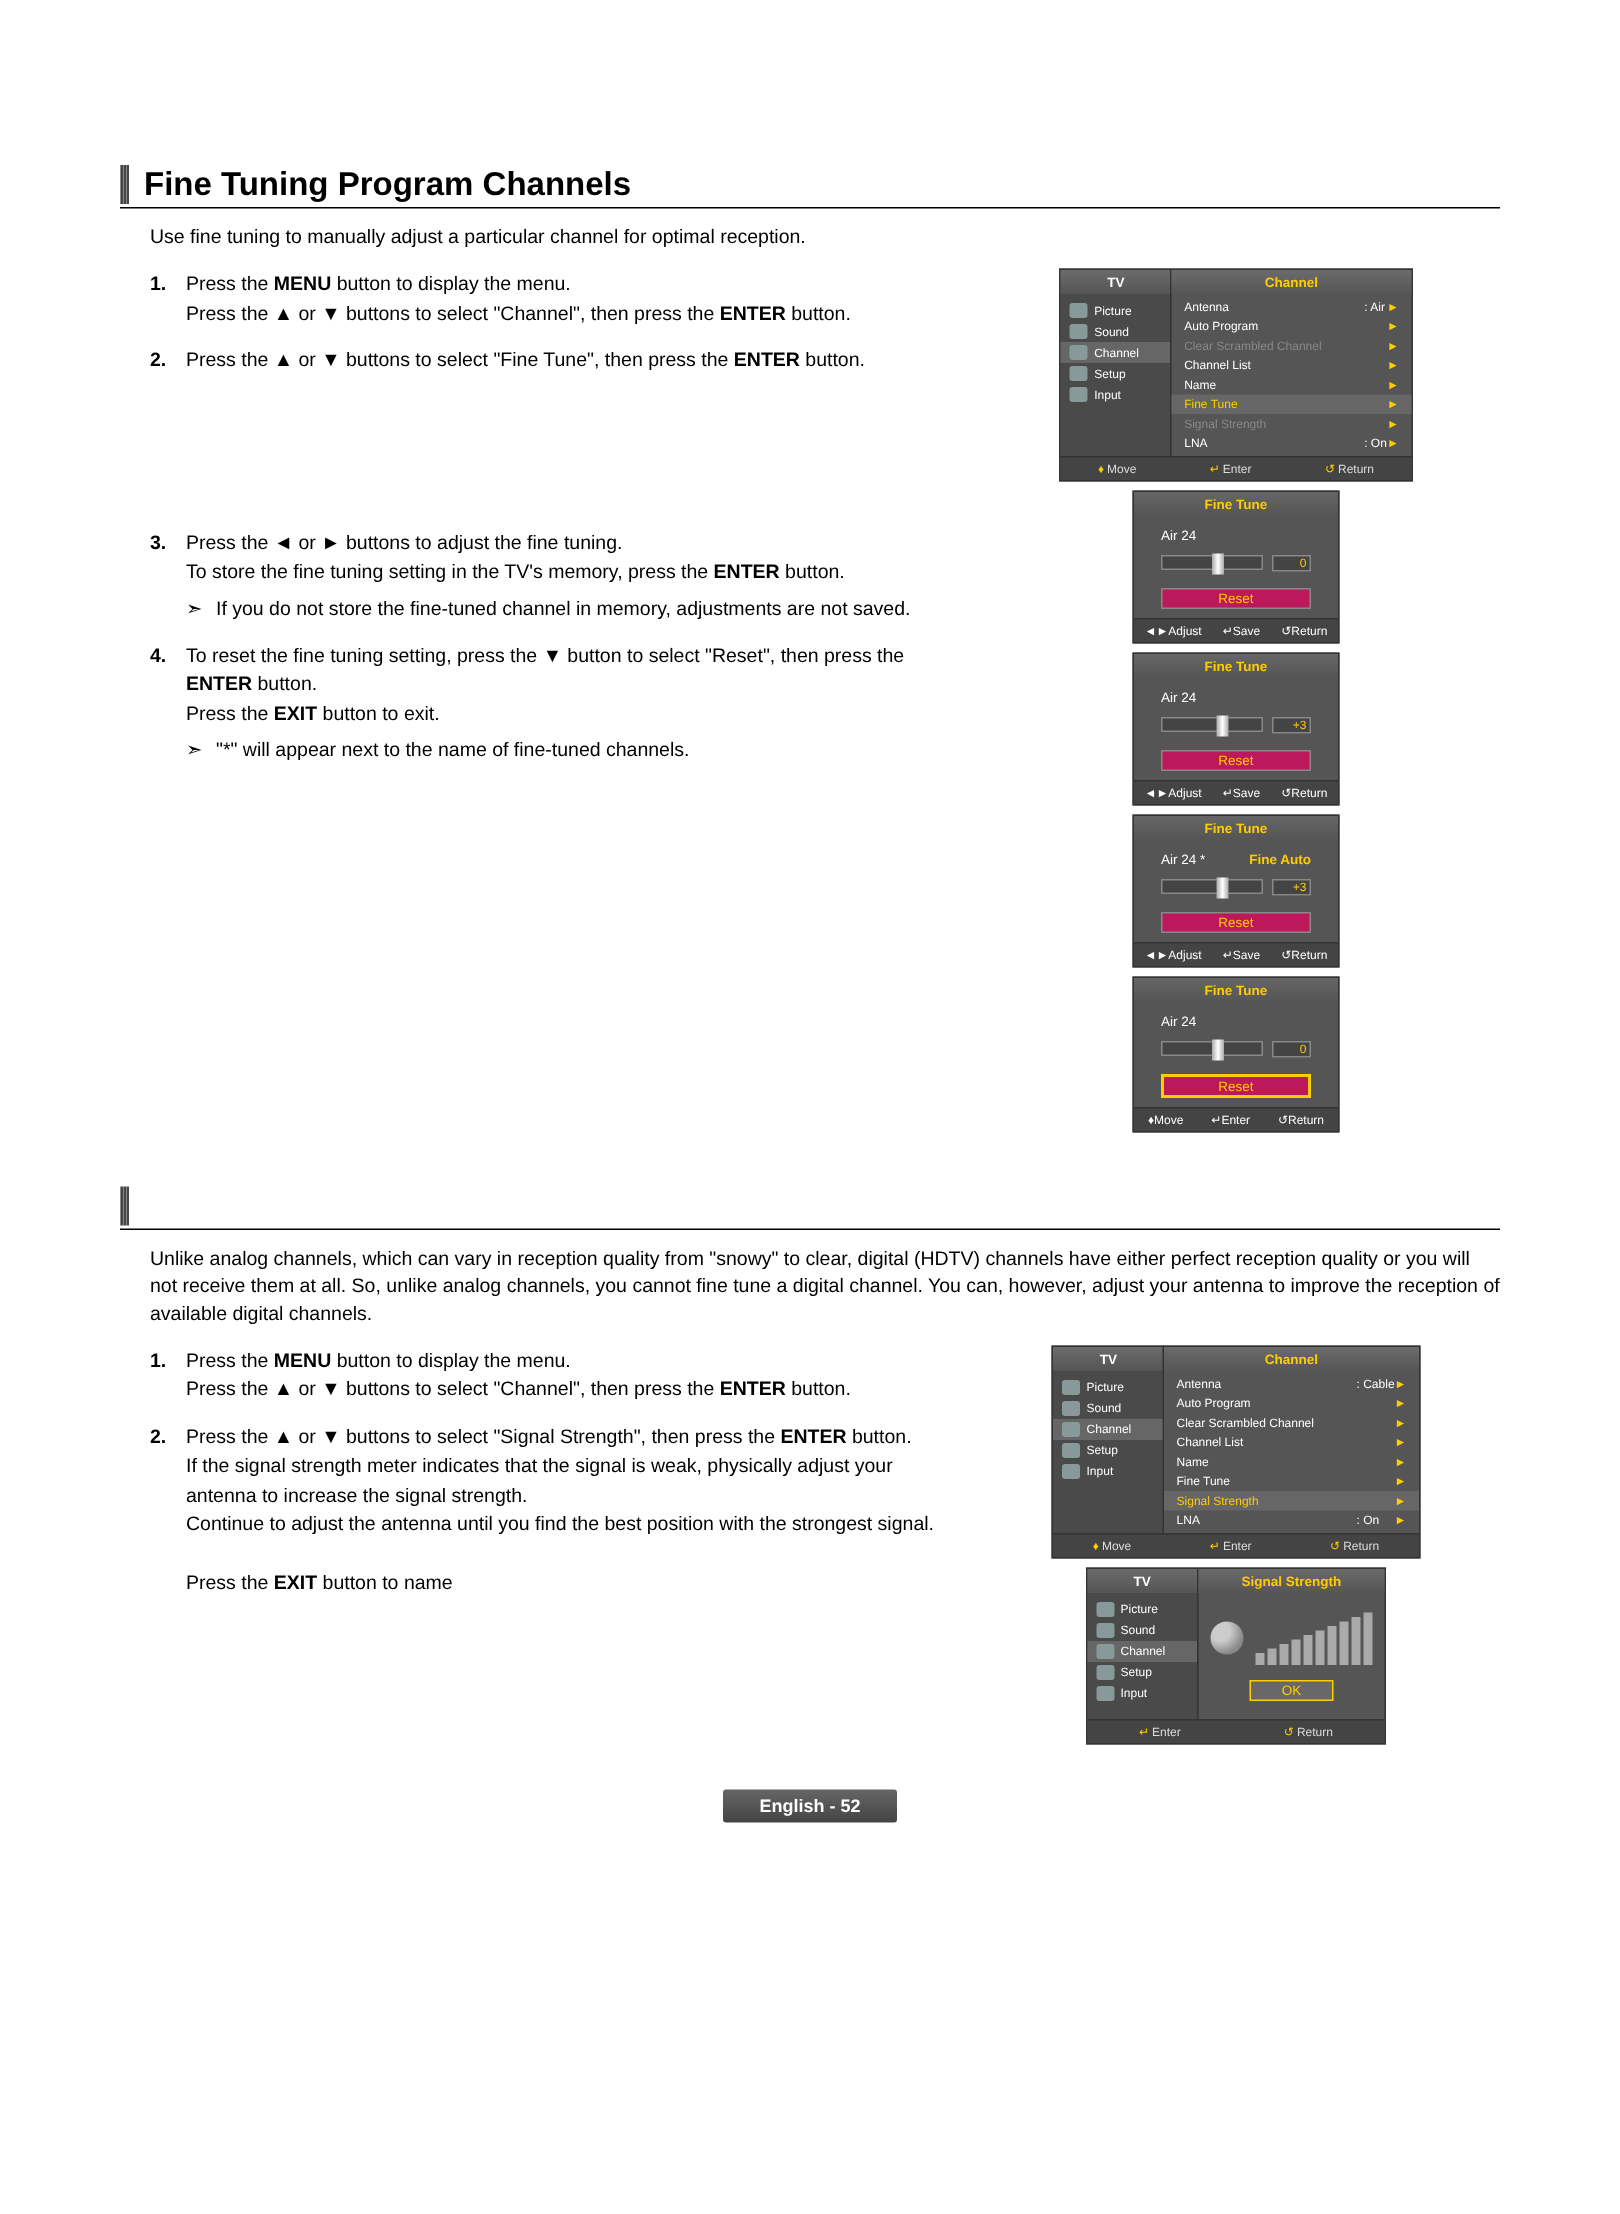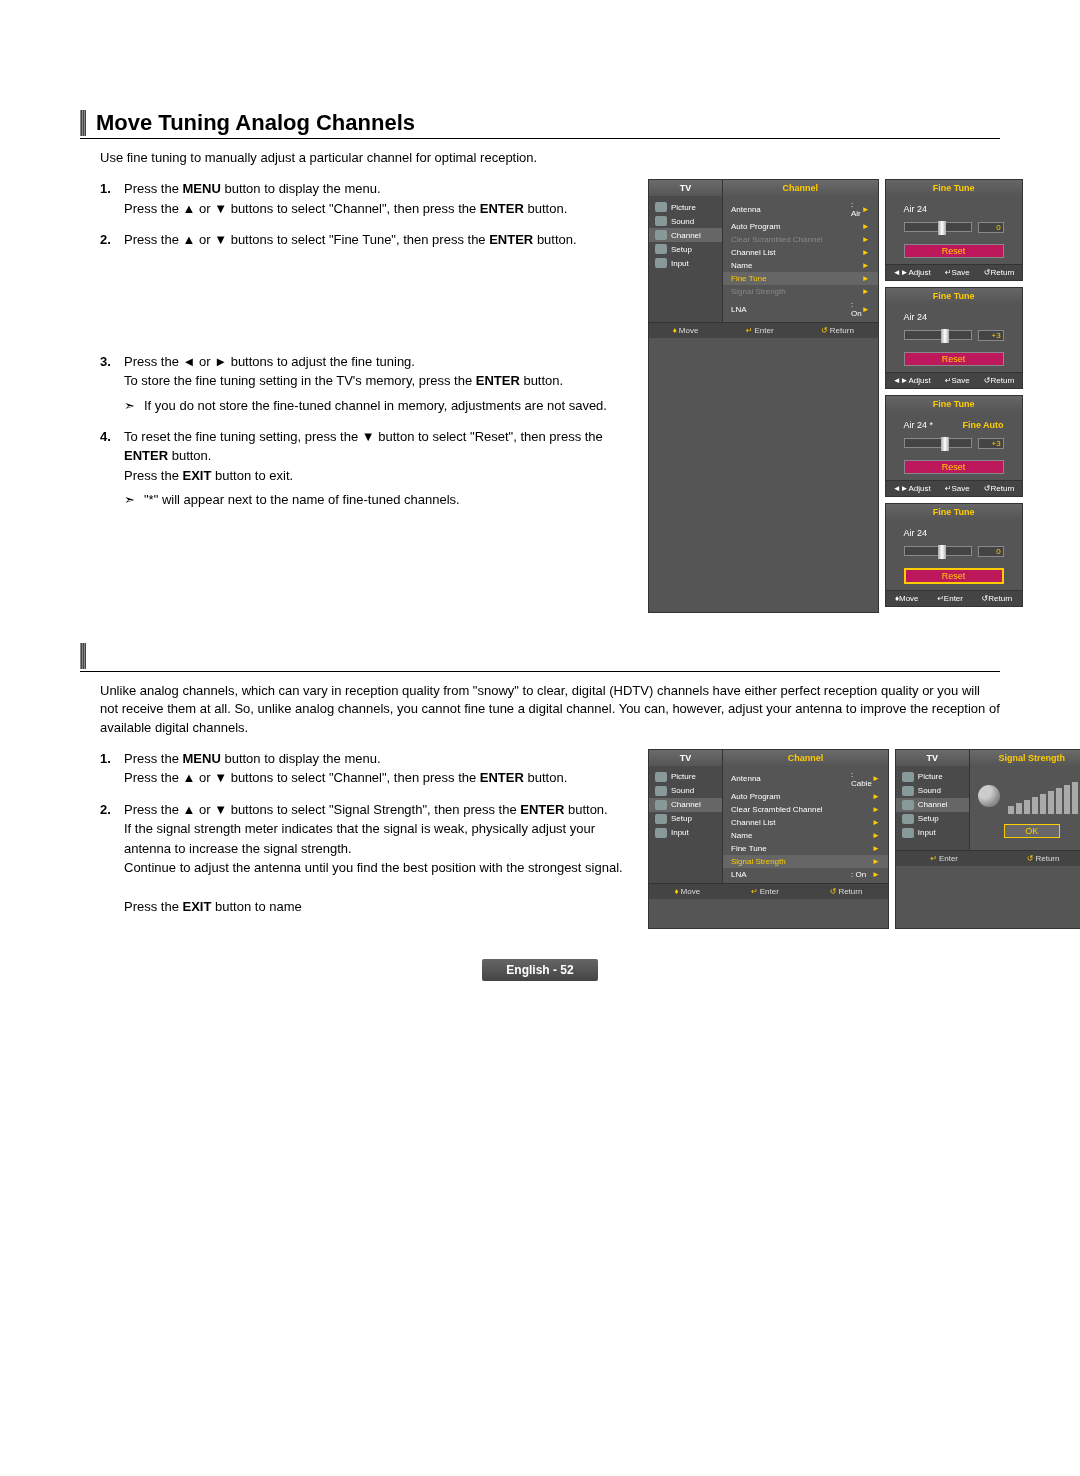--- a/index.html
+++ b/index.html
@@ -9,21 +9,21 @@
   .section-title { font-size:22px; font-weight:bold; }
   .intro { margin:0 0 12px 20px; line-height:1.4; }
   .content-row { display:flex; gap:10px; }
   .instr-col { flex:1 1 auto; padding-left:20px; }
   ol.instr { list-style:none; counter-reset:item; margin-left:0; }
   ol.instr > li { position:relative; padding-left:24px; margin-bottom:12px; line-height:1.5; }
   ol.instr > li::before { counter-increment:item; content:counter(item)"."; position:absolute; left:0; font-weight:bold; }
   .note { padding-left:20px; position:relative; margin-top:6px; line-height:1.4; }
   .note::before { content:"➣"; position:absolute; left:0; }
   .spacer { height:90px; }
-  .screens-col { width:352px; flex:0 0 352px; display:flex; flex-direction:row; gap:6px; }
+  .screens-col { width:352px; flex:0 0 352px; display:flex; flex-direction:column; gap:6px;align-items:center; }
   .osd { background:#555; border:1px solid #333; font-size:9px; color:#fff; }
   .osd-header { display:flex; }
   .osd-tv { background:linear-gradient(#6b6b6b,#555); width:74px; text-align:center; font-weight:bold; padding:3px 0; border-right:1px solid #333; }
   .osd-title { flex:1; background:linear-gradient(#6b6b6b,#555); text-align:center; font-weight:bold; padding:3px 0; color:#fc0; }
   .osd-body { display:flex; }
   .osd-sidebar { width:74px; background:#4a4a4a; border-right:1px solid #333; padding:4px 0; }
   .sb-item { display:flex; align-items:center; gap:4px; padding:2px 6px; font-size:8px; }
   .sb-item.sel { background:#666; }
   .sb-icon { width:12px; height:10px; background:#899; border-radius:2px; flex:0 0 12px; }
   .osd-menu { flex:1; padding:2px 0; }
@@ -56,21 +56,21 @@
   .pagefoot { margin-top:30px; text-align:center; }
   .pf-inner { display:inline-block; background:linear-gradient(#666,#444); color:#fff; font-weight:bold; font-size:12px; padding:4px 24px; border-radius:2px; }
   b { font-weight:bold; }
   .sat-icon { width:22px; height:22px; background:radial-gradient(circle at 30% 30%, #ccc 30%, #888 70%); border-radius:50%; position:relative; }
 </style>
 </head>
 <body>
 
 <div class="section-header">
   <span class="bar"></span>
-  <span class="section-title">Move Tuning Analog Channels</span>
+  <span class="section-title">Fine Tuning Program Channels</span>
 </div>
 <div class="intro">Use fine tuning to manually adjust a particular channel for optimal reception.</div>
 
 <div class="content-row">
   <div class="instr-col">
     <ol class="instr">
       <li>
         <span>Press the </span><b>MENU</b><span> button to display the menu.</span><br>
         <span>Press the ▲ or ▼ buttons to select "Channel", then press the </span><b>ENTER</b><span> button.</span>
       </li>

